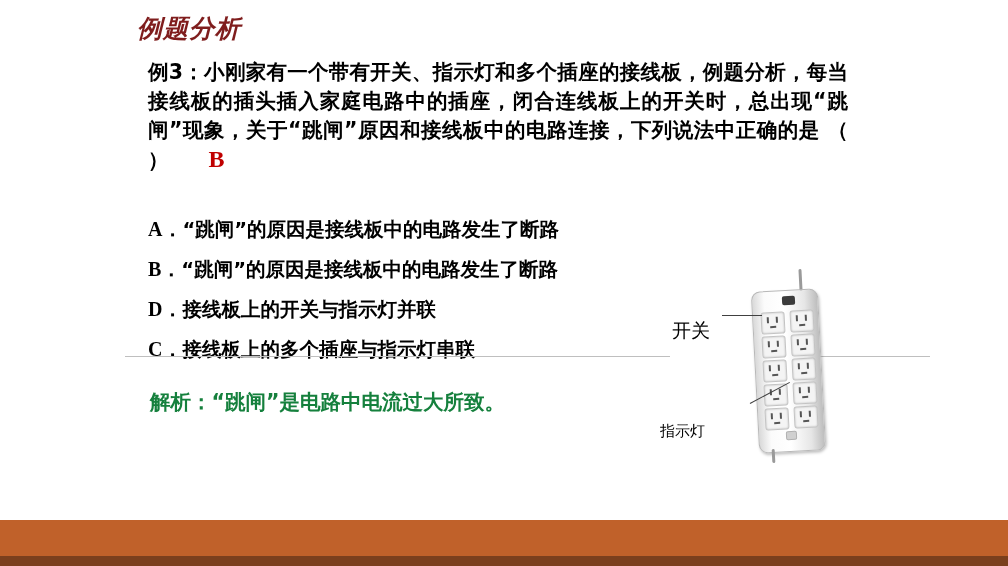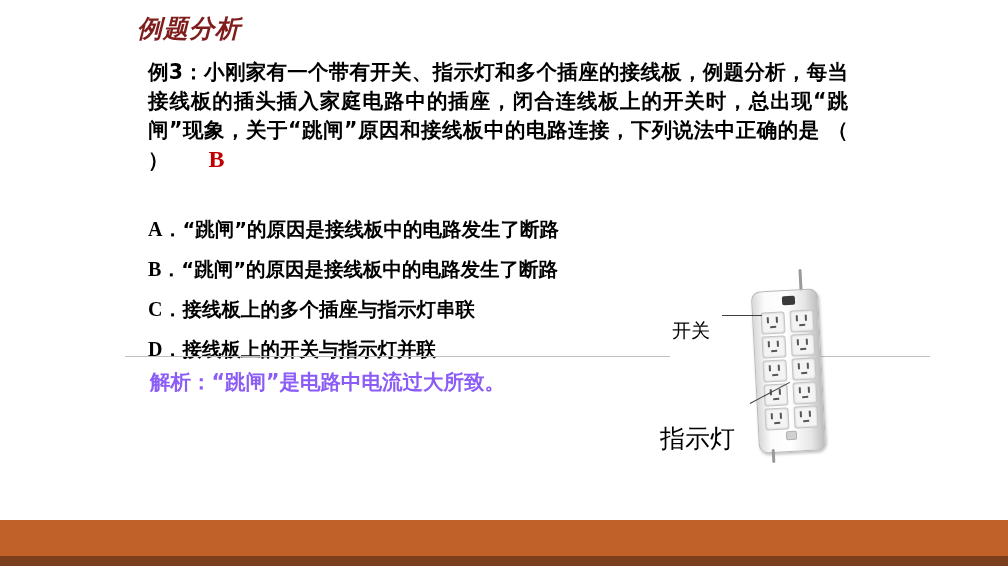--- a/index.html
+++ b/index.html
@@ -90,25 +90,25 @@
     left: 820px;
     top: 356px;
     width: 110px;
     height: 1px;
     background: #bfbfbf;
   }
   
   .explain {
     position: absolute;
     left: 150px;
-    top: 368px;
+    top: 388px;
     font-family: "DejaVu Sans", sans-serif;
     font-weight: bold;
     font-size: 20.5px;
-    color: #8b5cf6;
+    color: #15803d;
     white-space: nowrap;
   }
   
   .figure {
     position: absolute;
     left: 660px;
     top: 285px;
     width: 300px;
     height: 180px;
   }
@@ -202,21 +202,21 @@
     font-size: 19px;
     color: #000000;
     white-space: nowrap;
     margin-top: 14px;
   }
   .label-indicator {
     position: absolute;
     left: 0px;
     top: 137px;
     font-family: "DejaVu Sans", sans-serif;
-    font-size: 25px;
+    font-size: 15px;
     color: #000000;
     white-space: nowrap;
   }
   .leader1 {
     position: absolute;
     left: 62px;
     top: 30px;
     width: 40px;
     height: 1px;
     background: #404040;
@@ -269,24 +269,24 @@
   </div>
 
   <div class="options">
     <div class="option">
       <span class="lead">A．</span><span>“跳闸”的原因是接线板中的电路发生了断路</span>
     </div>
     <div class="option">
       <span class="lead">B．</span><span>“跳闸”的原因是接线板中的电路发生了断路</span>
     </div>
     <div class="option">
-      <span class="lead">C．</span><span>接线板上的多个插座与指示灯串联</span>
+      <span class="lead">D．</span><span>接线板上的开关与指示灯并联</span>
     </div>
     <div class="option">
-      <span class="lead">D．</span><span>接线板上的开关与指示灯并联</span>
+      <span class="lead">C．</span><span>接线板上的多个插座与指示灯串联</span>
     </div>
   </div>
 
   <div class="divider"></div>
   <div class="divider2"></div>
 
   <div class="explain">解析：“跳闸”是电路中电流过大所致。</div>
 
   <div class="figure">
     <div class="strip-cord"></div>

